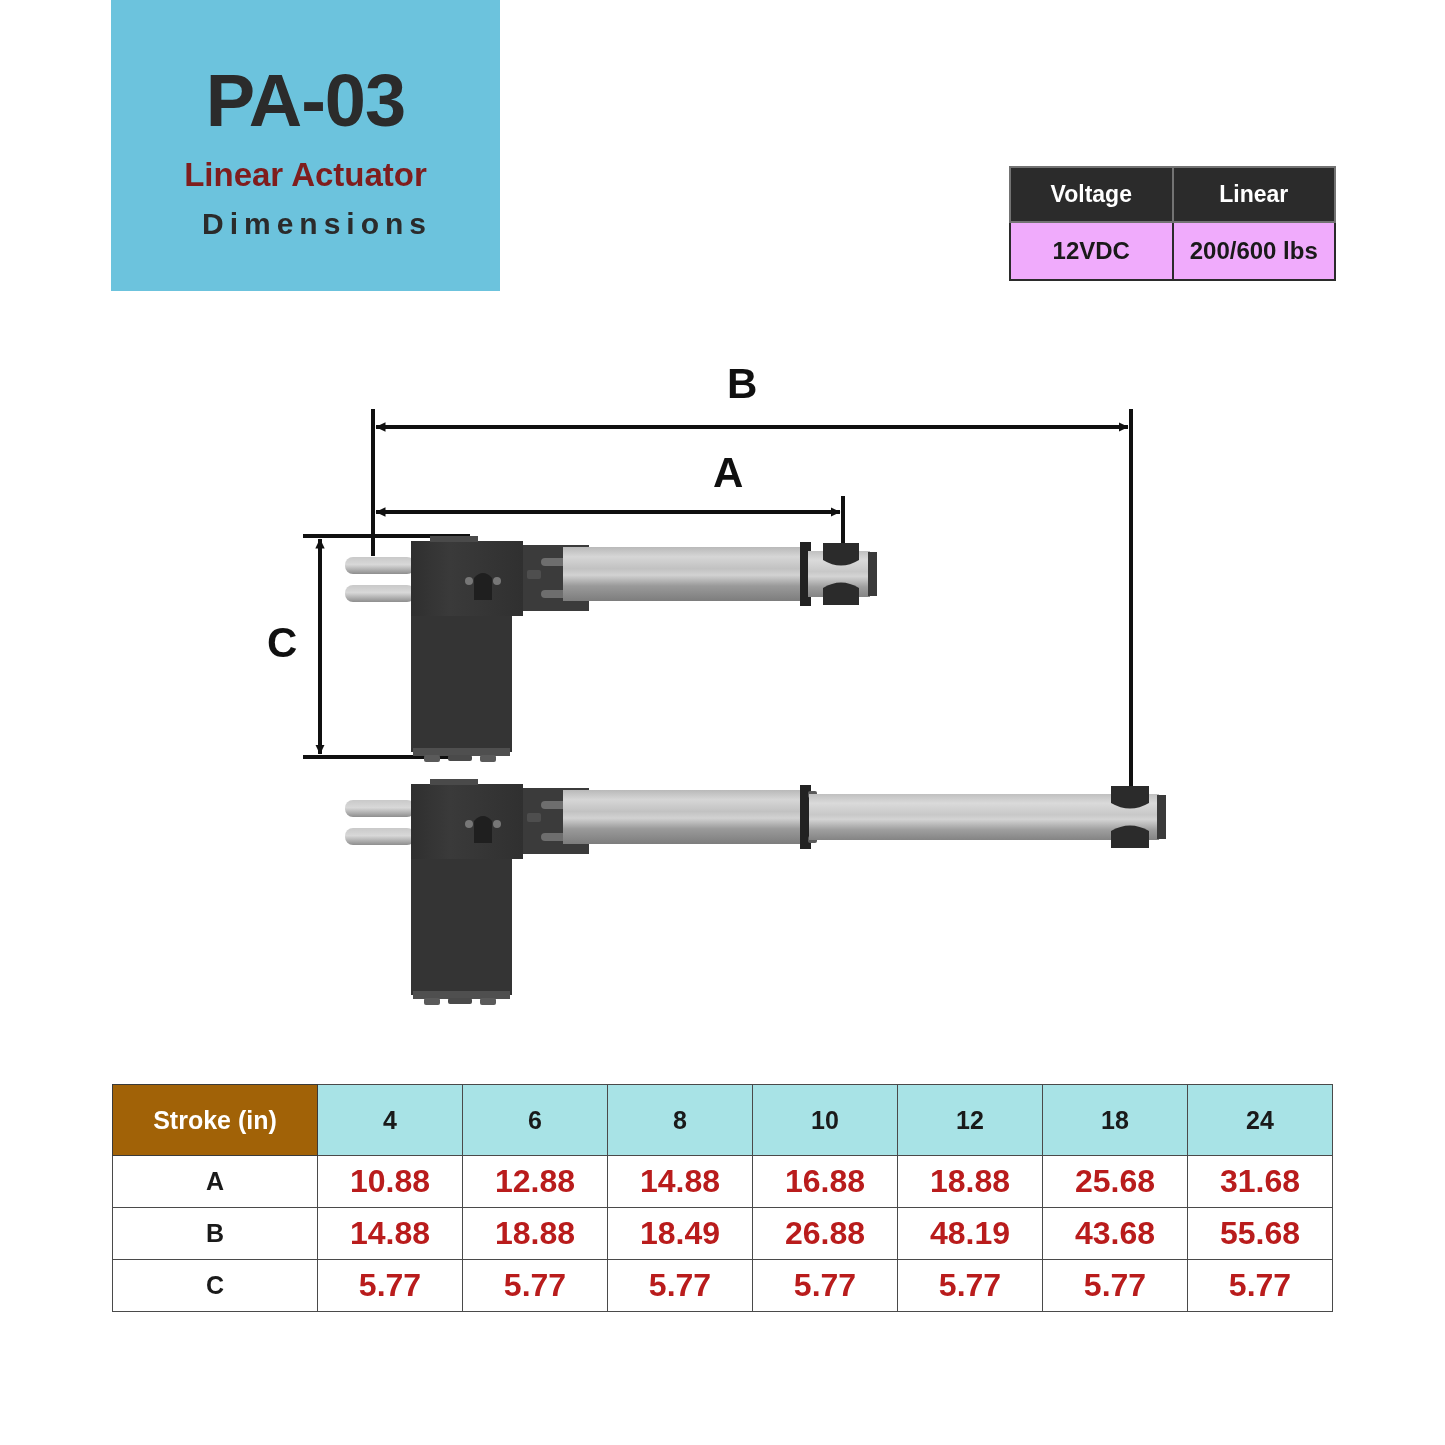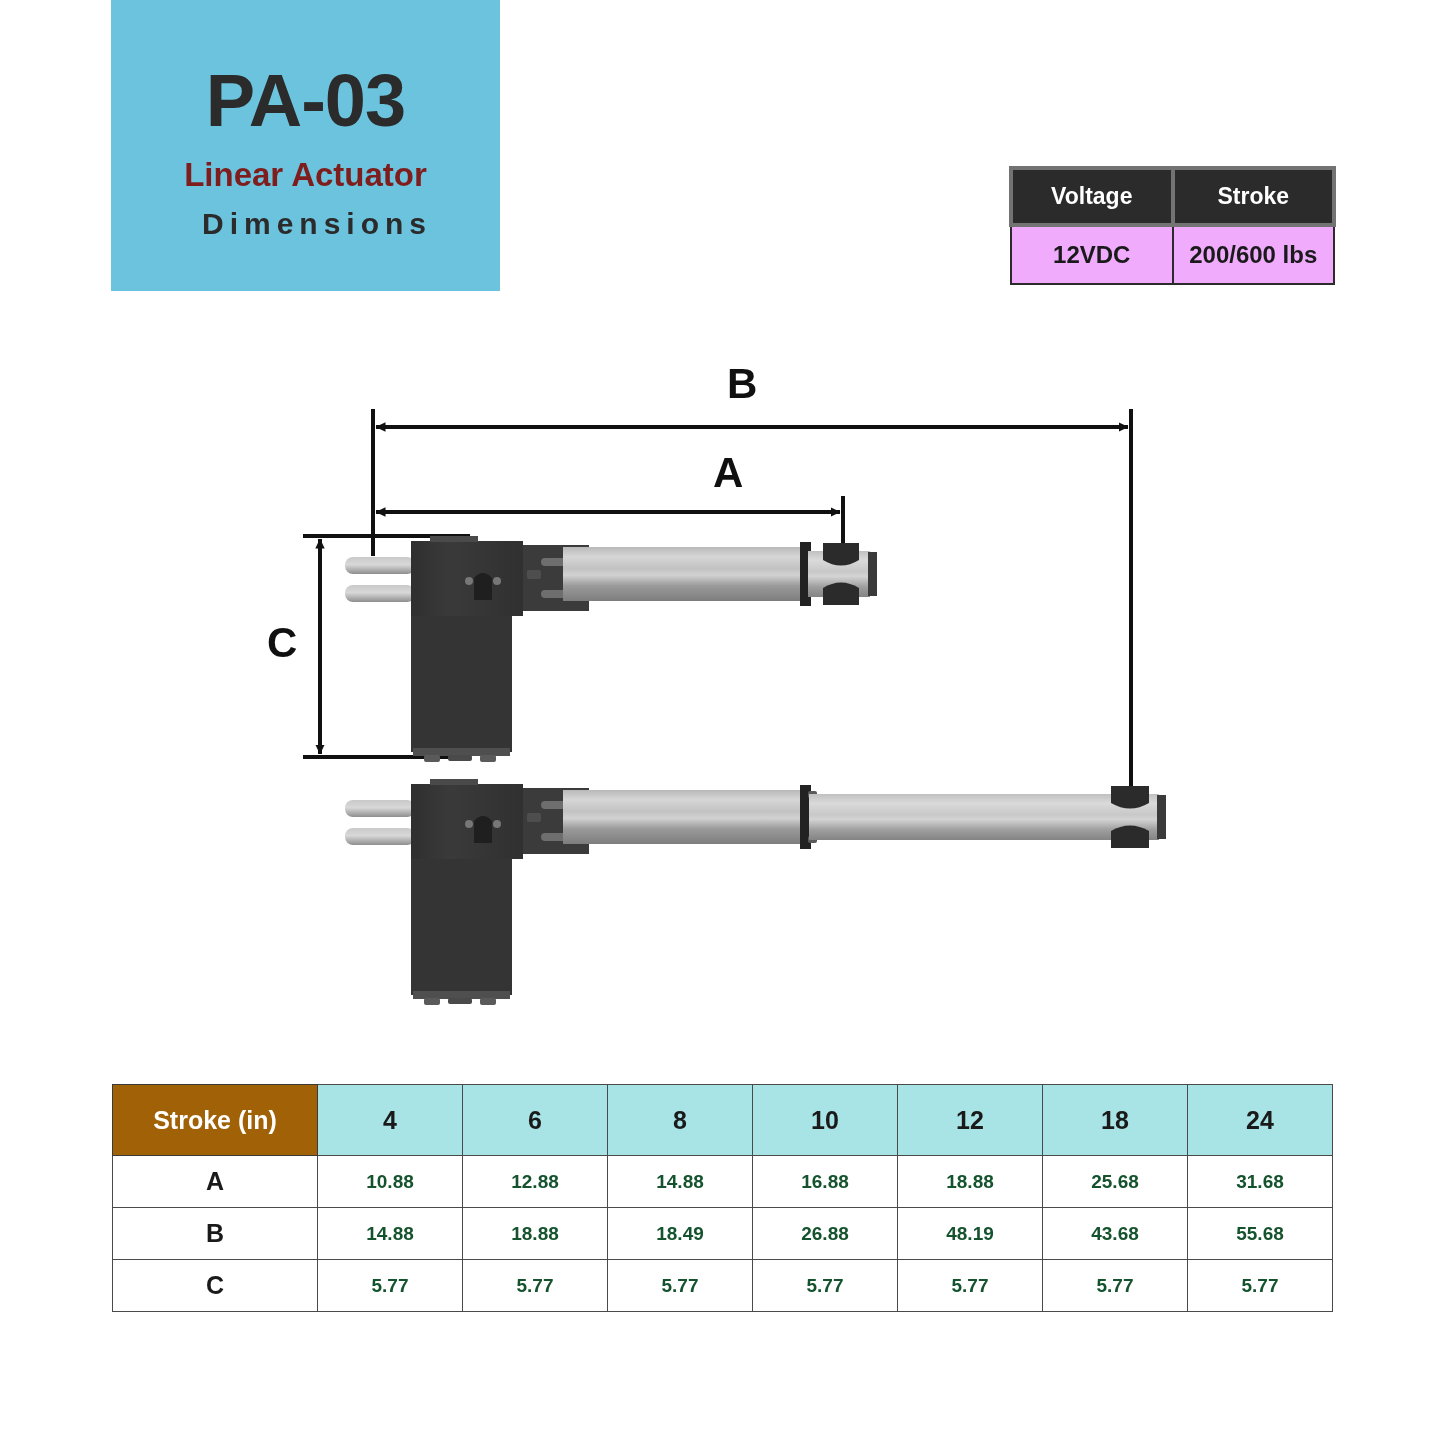--- a/index.html
+++ b/index.html
@@ -63,21 +63,21 @@
     border-collapse: collapse;
     table-layout: fixed;
   }
   #spec-table th {
     background: #2b2b2b;
     color: #ffffff;
     font-size: 23px;
     font-weight: bold;
     height: 51px;
     text-align: center;
-    border: 4px solid #737373;
+    border: 2px solid #737373;
   }
   #spec-table td {
     background: #f0abfc;
     color: #1a1a1a;
     font-size: 24px;
     font-weight: bold;
     height: 54px;
     text-align: center;
     border: 2px solid #2b2b2b;
   }
@@ -136,42 +136,42 @@
     background: #ffffff;
     color: #1a1a1a;
     font-size: 25px;
     font-weight: bold;
     height: 49px;
     text-align: center;
     border: 1px solid #4a4a4a;
   }
   #stroke-table td.value {
     background: #ffffff;
-    color: #14532d;
-    font-size: 19px;
+    color: #b91c1c;
+    font-size: 32px;
     font-weight: bold;
     height: 49px;
     text-align: center;
     border: 1px solid #4a4a4a;
   }
 </style>
 </head>
 <body>
 
 <div id="title-block">
   <div id="product-code">PA-03</div>
   <div id="product-type">Linear Actuator</div>
   <div id="product-subtitle">Dimensions</div>
 </div>
 
 <table id="spec-table">
   <thead>
     <tr>
       <th>Voltage</th>
-      <th>Stroke</th>
+      <th>Linear</th>
     </tr>
   </thead>
   <tbody>
     <tr>
       <td>12VDC</td>
       <td>200/600 lbs</td>
     </tr>
   </tbody>
 </table>
 

